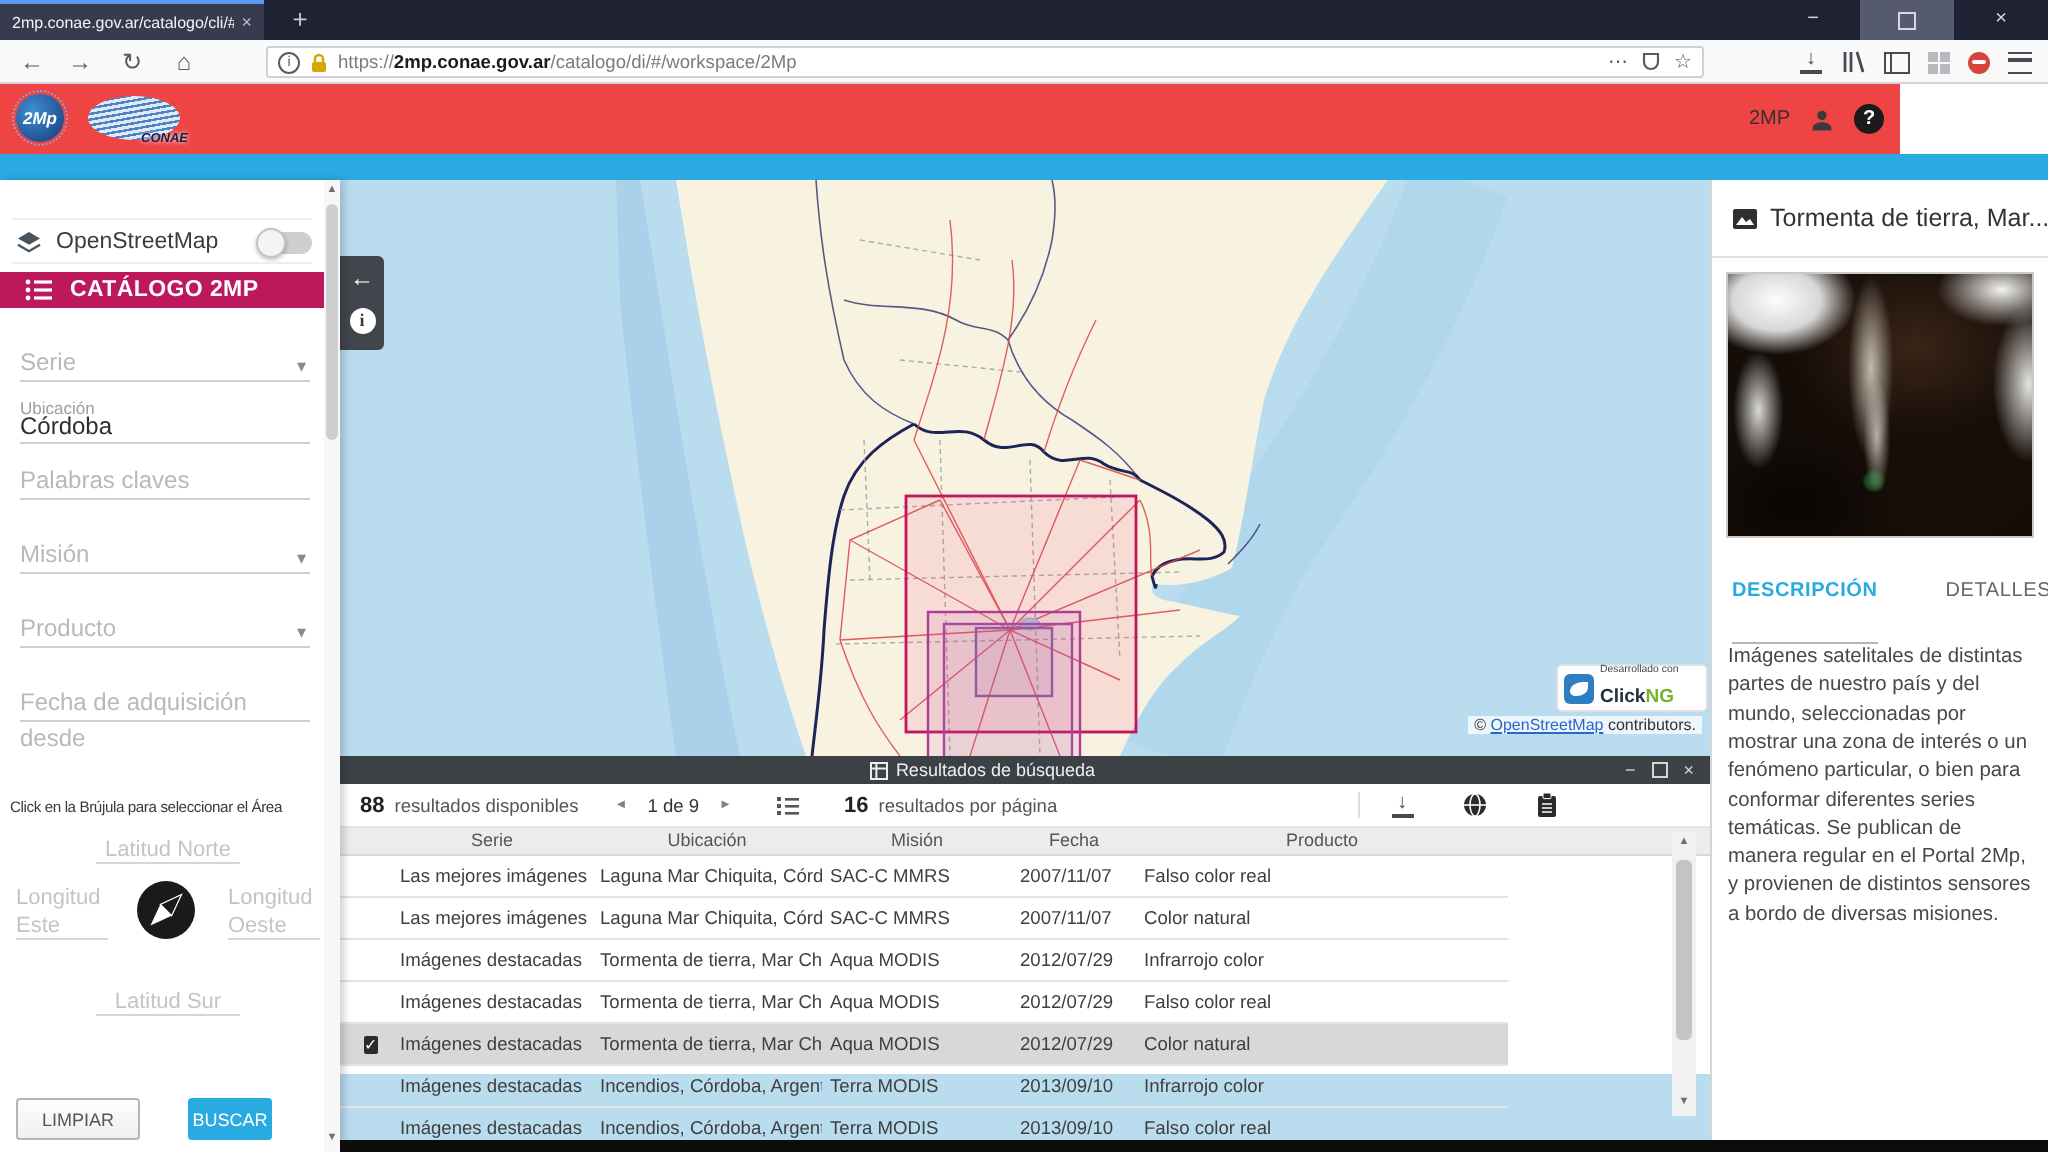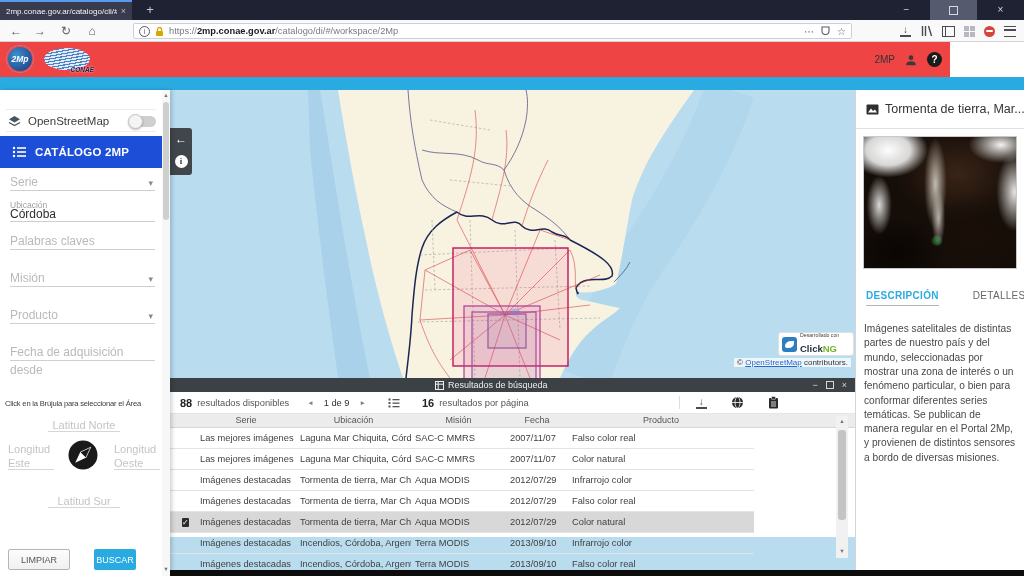--- a/index.html
+++ b/index.html
@@ -69,21 +69,21 @@
   .layer-row{position:absolute;left:0;width:160px;height:18px;display:flex;align-items:center;}
   .layer-row .lbl{font-size:11.5px;color:#3c3c3c;margin-left:7px;flex:1;}
   .divider{position:absolute;left:6px;width:150px;height:1px;background:#ededed;}
   .toggle{position:relative;width:26px;height:11px;border-radius:6px;flex:0 0 auto;margin-right:4px;}
   .toggle.on{background:#7fccf0;}
   .toggle.on .knob{position:absolute;right:-2px;top:-2px;width:15px;height:15px;border-radius:50%;
     background:#29abe2;box-shadow:0 0 2px rgba(0,0,0,.3);}
   .toggle.off{background:#cfcfcf;}
   .toggle.off .knob{position:absolute;left:-2px;top:-2px;width:15px;height:15px;border-radius:50%;
     background:#f4f4f4;border:1px solid #c4c4c4;box-sizing:border-box;box-shadow:0 1px 2px rgba(0,0,0,.25);}
-  .catalog-btn{position:absolute;left:0;top:46px;width:163px;height:32px;background:#1d4ed8;
+  .catalog-btn{position:absolute;left:0;top:46px;width:163px;height:18px;background:#be185d;
     display:flex;align-items:center;color:#fff;}
   .catalog-btn .txt{font-size:11.5px;font-weight:bold;margin-left:8px;letter-spacing:.2px;}
   .field{position:absolute;left:10px;width:145px;border-bottom:1px solid #cfcfcf;}
   .ph{font-size:12px;color:#b9b9b9;}
   .chev{position:absolute;right:2px;bottom:2px;font-size:9px;color:#8a8a8a;}
   .flabel{font-size:8.5px;color:#9e9e9e;}
   .fvalue{font-size:12px;color:#2f2f2f;}
   .hint{position:absolute;left:5px;top:309px;width:162px;font-size:7.6px;letter-spacing:-0.2px;
     color:#3a3a3a;white-space:nowrap;overflow:hidden;}
   .coordc{position:absolute;left:48px;width:72px;border-bottom:1px solid #d6d6d6;text-align:center;}
@@ -172,21 +172,21 @@
       radial-gradient(ellipse 46px 26px at 90% 6%,#f3f3f0 0%,rgba(243,243,240,0) 70%),
       radial-gradient(ellipse 26px 56px at 99% 42%,#e6e6e2 0%,rgba(230,230,226,0) 70%),
       radial-gradient(ellipse 18px 42px at 10% 52%,#d9d9d6 0%,rgba(217,217,214,0) 70%),
       radial-gradient(ellipse 15px 62px at 47% 36%,rgba(203,196,184,.95) 0%,rgba(203,196,184,0) 75%),
       radial-gradient(ellipse 9px 38px at 49% 62%,rgba(192,187,177,.9) 0%,rgba(192,187,177,0) 75%),
       radial-gradient(circle 7px at 48% 79%,#2e6b35 0%,#1d4a24 55%,rgba(0,0,0,0) 85%),
       radial-gradient(ellipse 64px 46px at 22% 88%,#0a0503 0%,rgba(10,5,3,0) 75%),
       radial-gradient(ellipse 74px 56px at 72% 76%,#1a0f08 0%,rgba(26,15,8,0) 80%),
       radial-gradient(ellipse 84px 66px at 62% 28%,#3a2417 0%,rgba(58,36,23,0) 75%);}
   .det-tabs{position:absolute;left:10px;top:200px;display:flex;gap:34px;}
-  .det-tab{font-size:10px;letter-spacing:.3px;padding-bottom:4px;}
+  .det-tab{font-size:10px;letter-spacing:.3px;padding-bottom:20px;}
   .det-tab.active{color:#29abe2;font-weight:bold;border-bottom:1px solid #b5b5b5;}
   .det-tab.idle{color:#666;}
   .det-desc{position:absolute;left:8px;top:222px;width:153px;font-size:10.2px;color:#484848;line-height:1.4;}
 </style>
 </head>
 <body>
 
 <div class="screen">
 
   <div class="tabbar">

